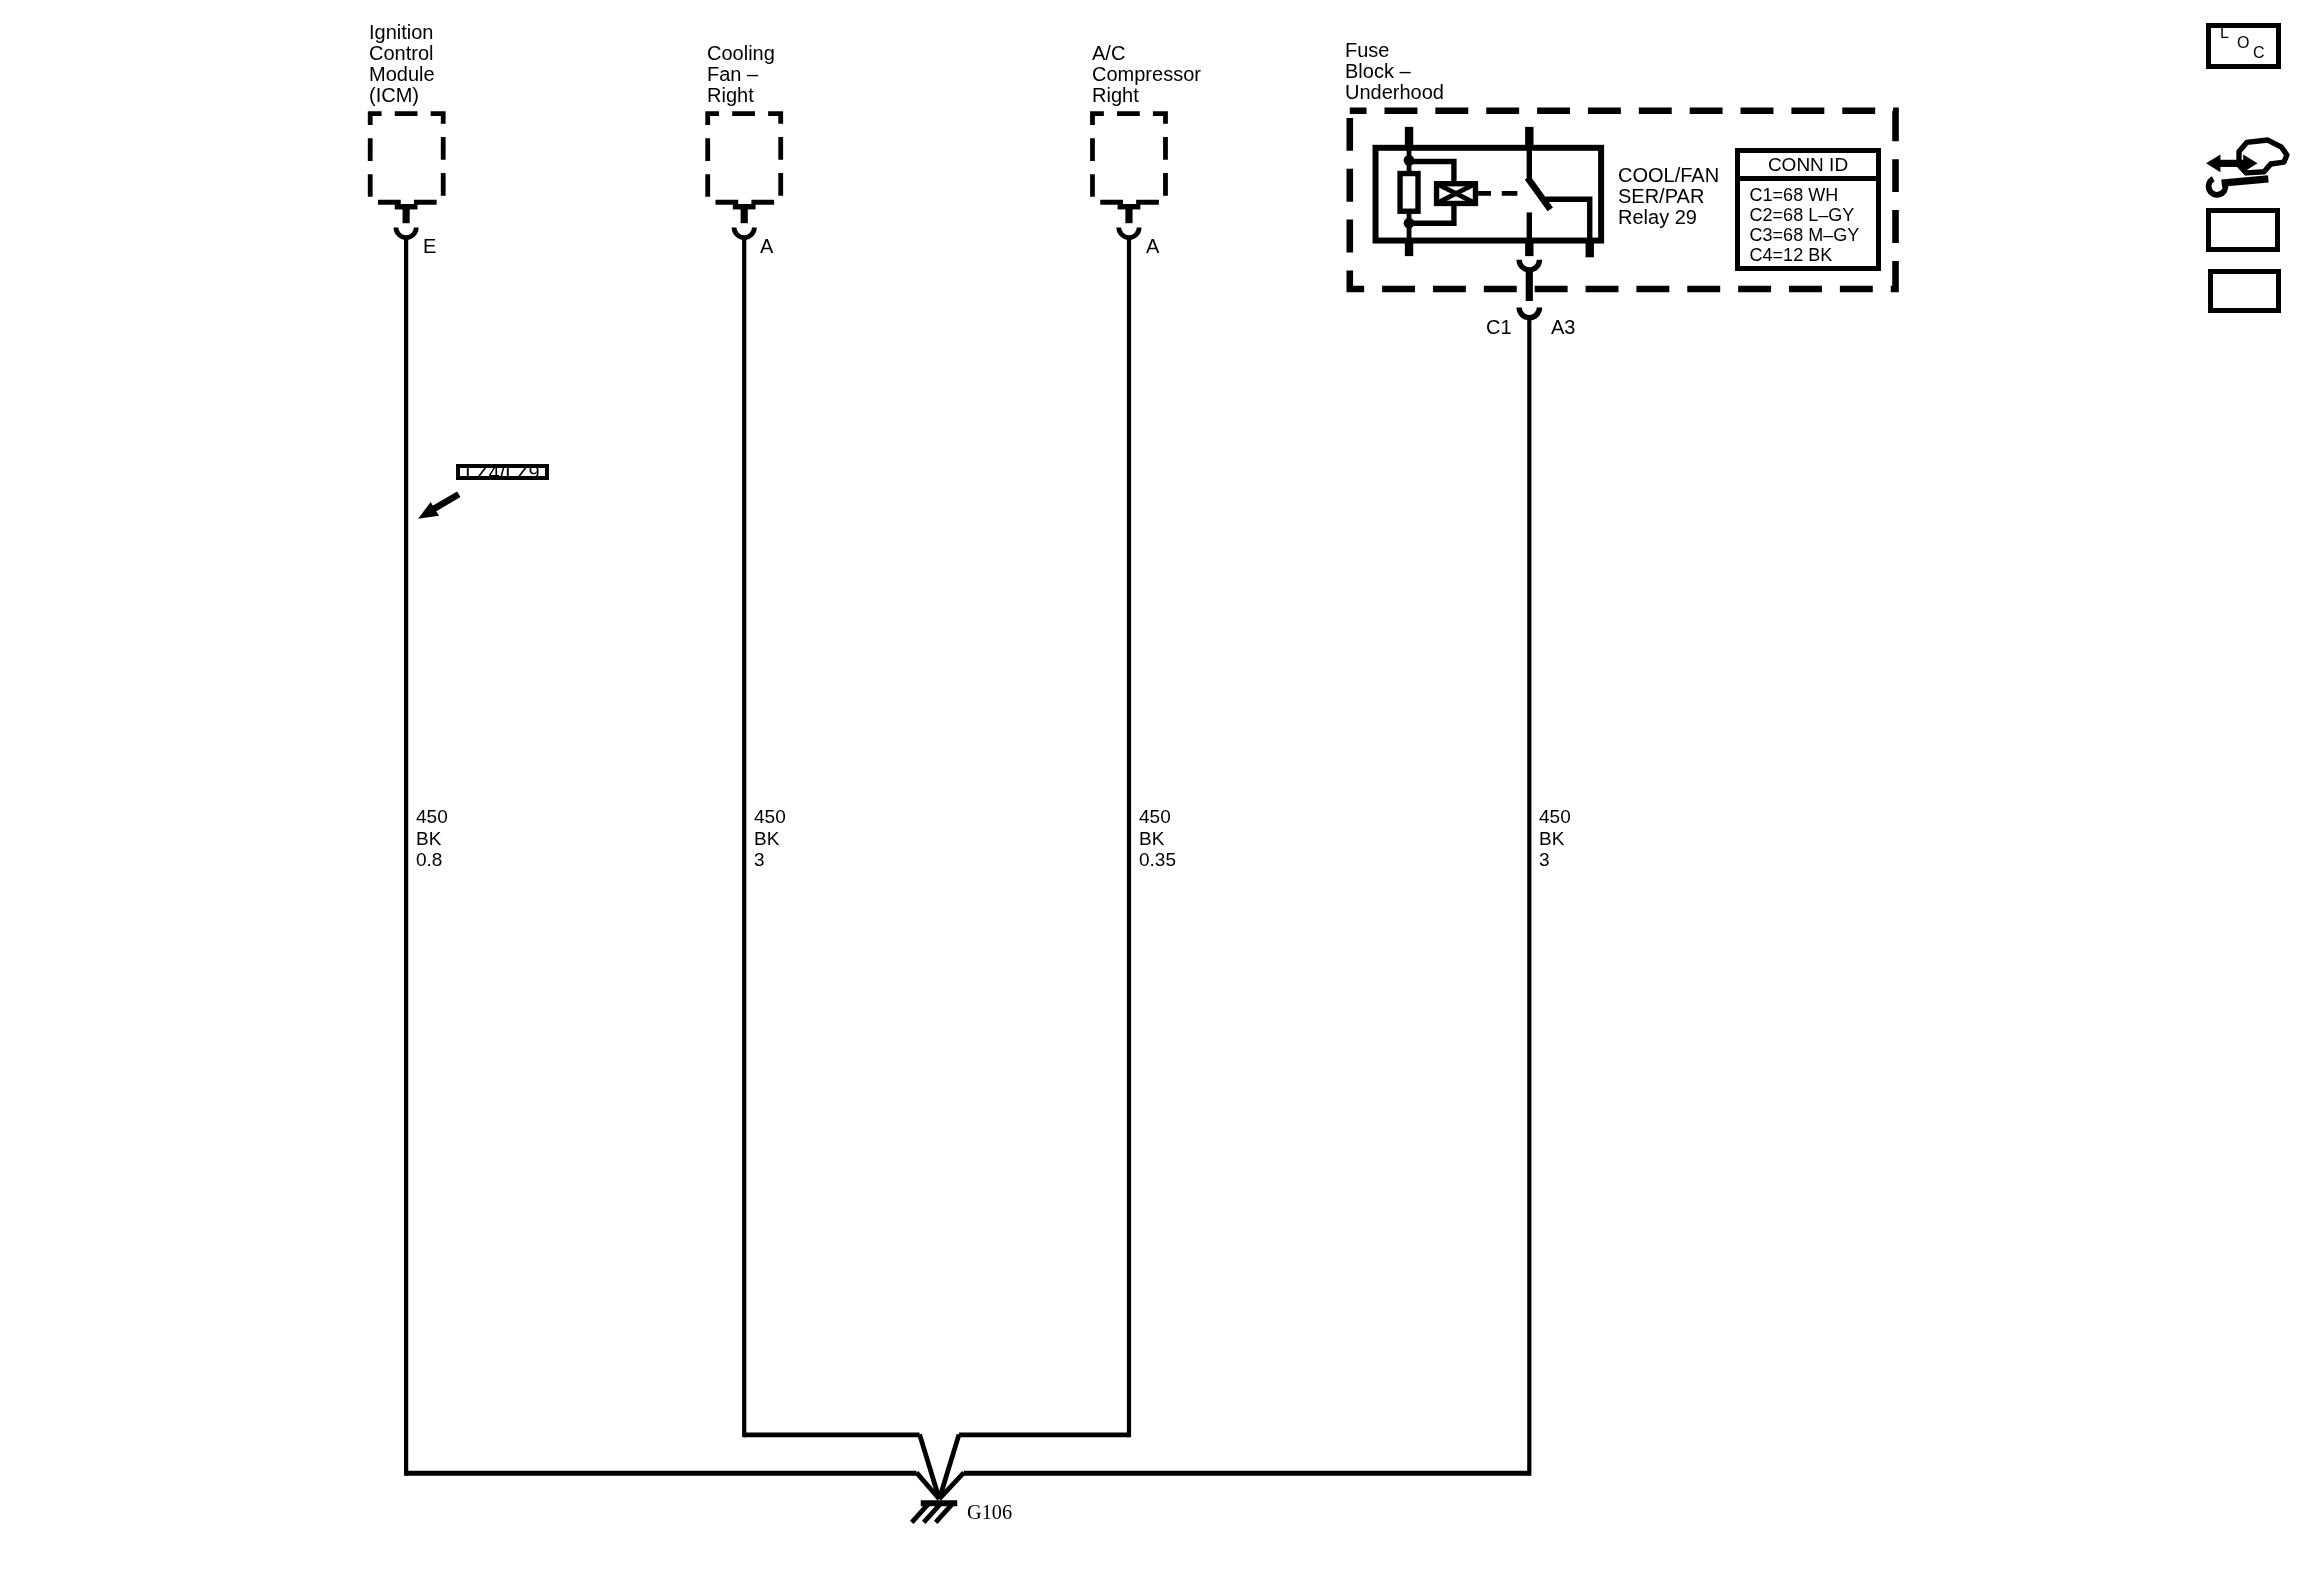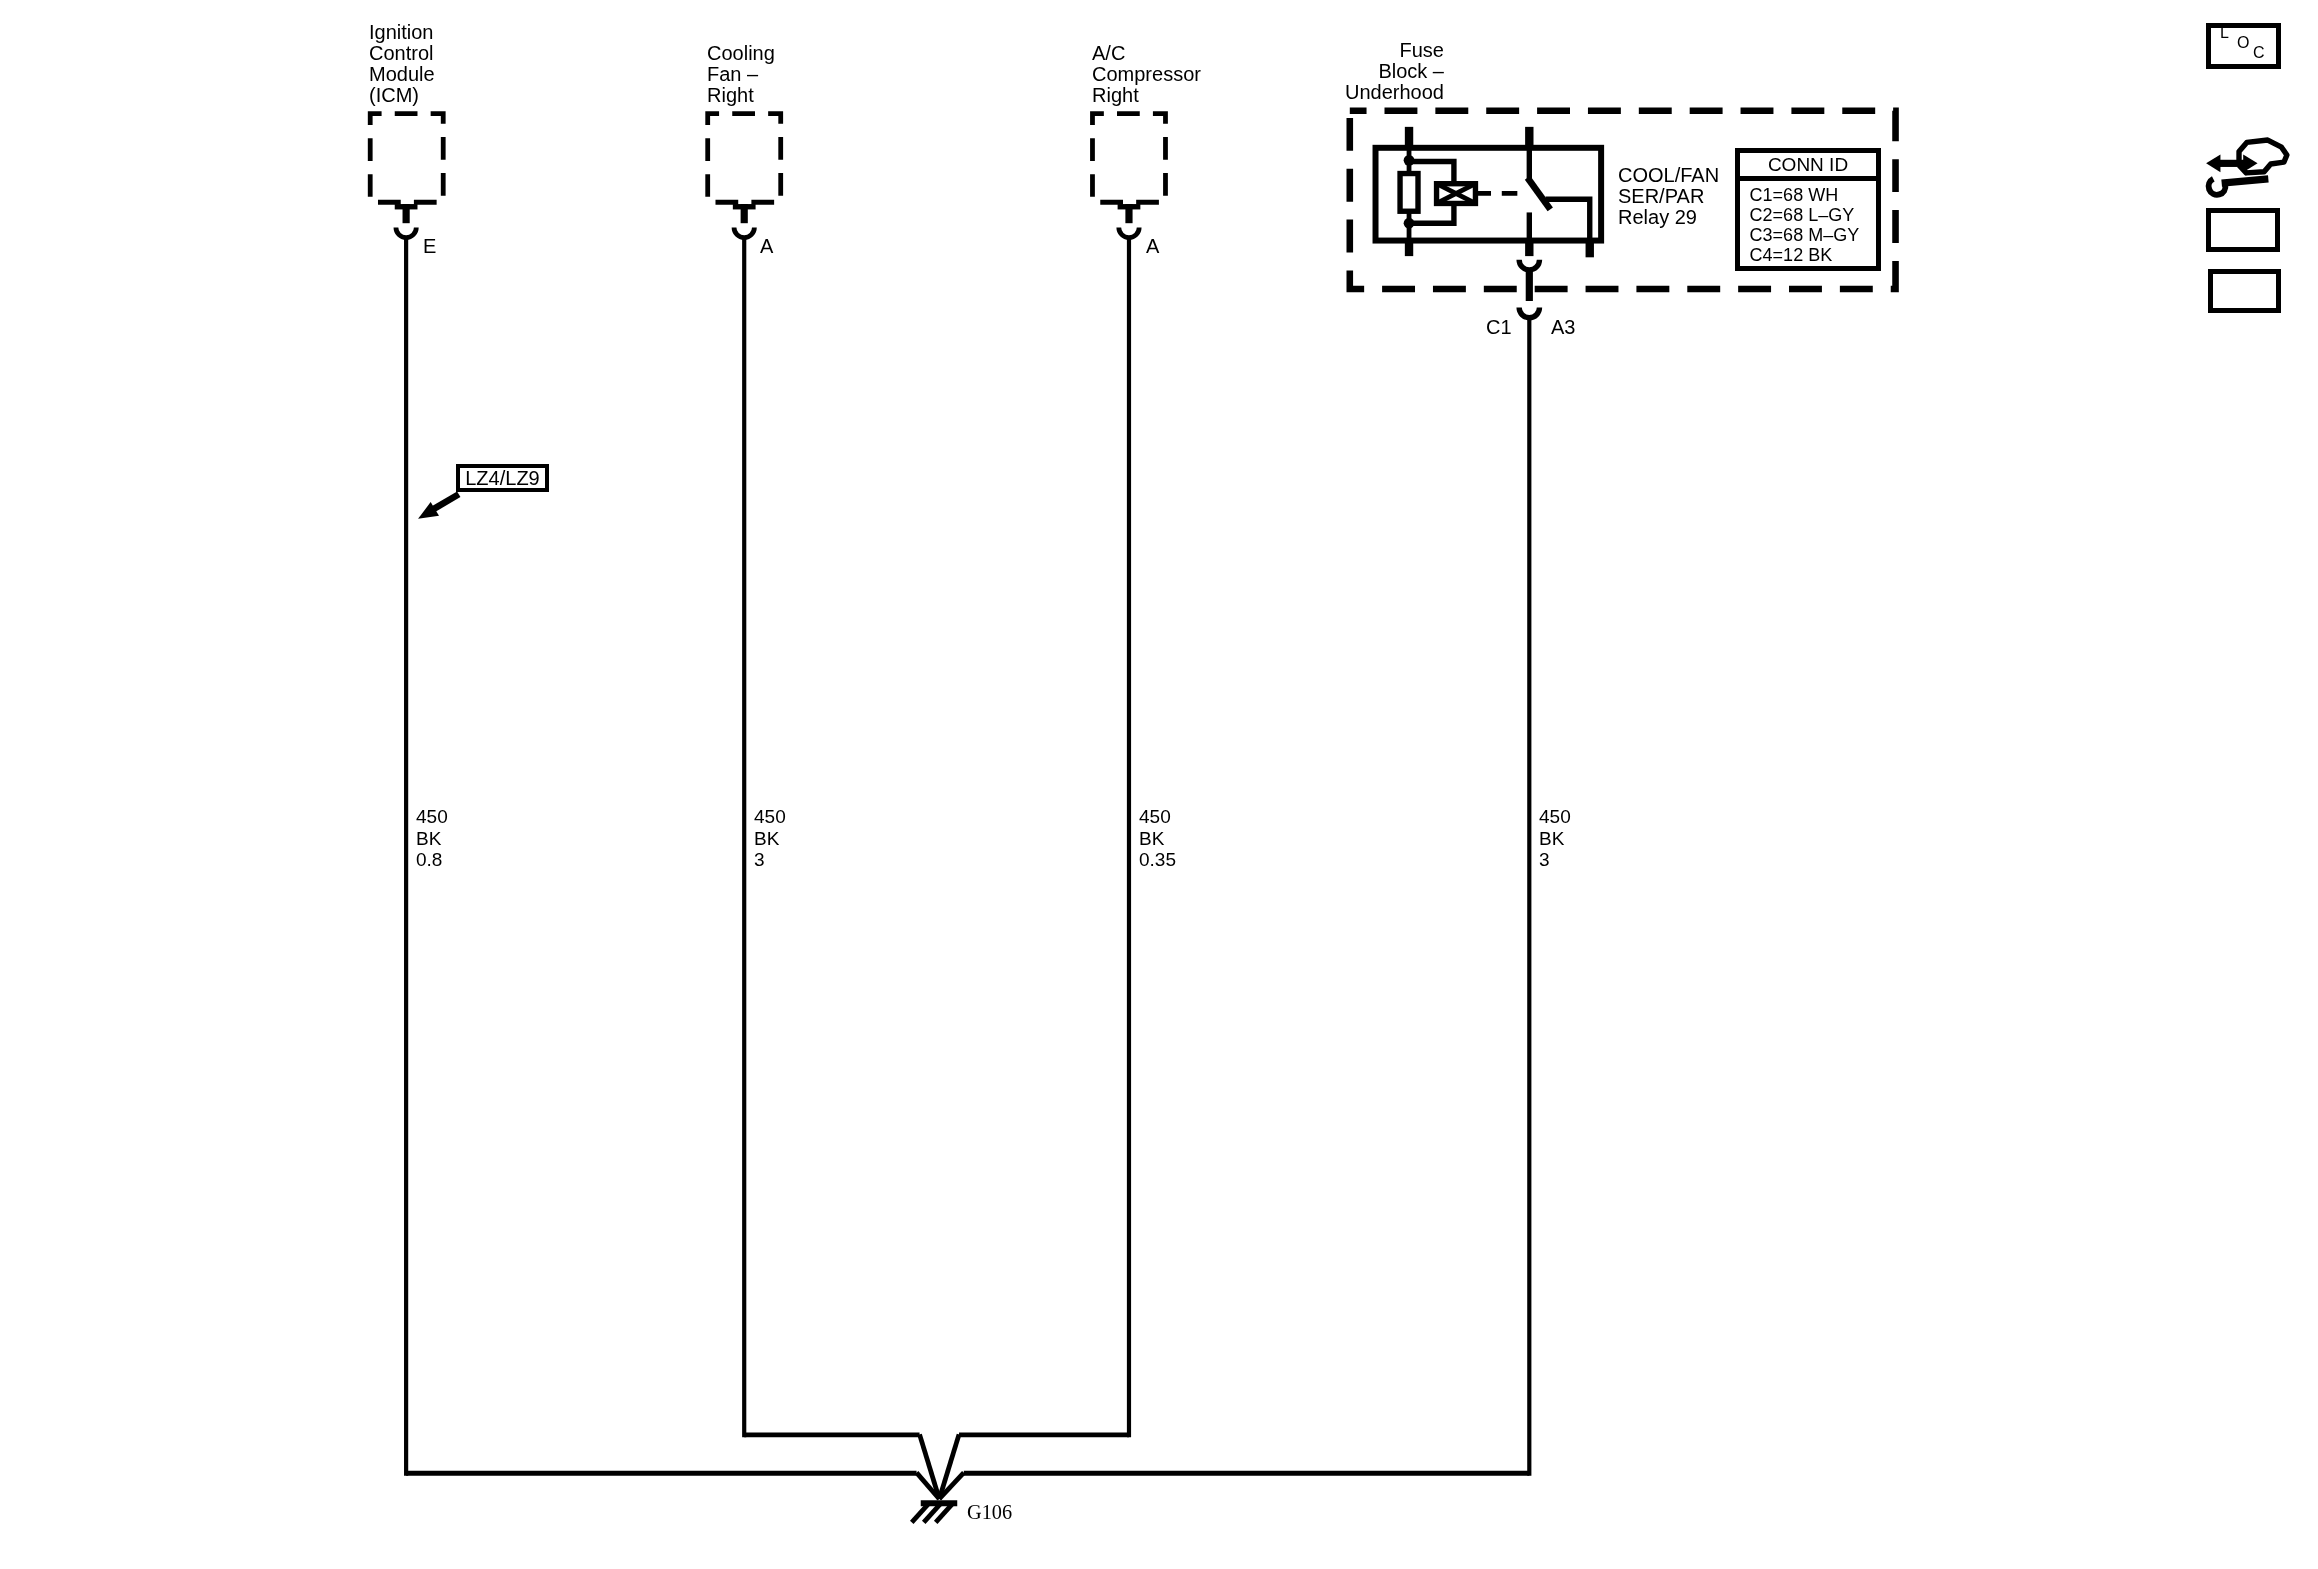--- a/index.html
+++ b/index.html
@@ -13,21 +13,21 @@
   }
   .stage svg{ position:absolute; left:0; top:0; }
   .lbl{
     position:absolute; white-space:pre-line;
     font-size:20px; line-height:21px; letter-spacing:0;
   }
   .wire-lbl{ font-size:19px; line-height:21.5px; }
   .pin-lbl{ font-size:20px; line-height:20px; }
   .ground-lbl{ font-size:20.3px; line-height:20.3px; }
   .callout-box{
-    position:absolute; left:456px; top:464px; width:93px; height:28px;
+    position:absolute; left:456px; top:464px; width:93px; height:16px;
     border:4.8px solid var(--ink); box-sizing:border-box;
     display:flex; align-items:center; justify-content:center;
     font-size:20px;
   }
   .conn-table{
     position:absolute; left:1735px; top:148px; width:146px; height:123px;
     border:5.4px solid var(--ink); box-sizing:border-box;
   }
   .conn-head{
     height:23px; border-bottom:5.4px solid var(--ink);
@@ -154,21 +154,21 @@
   <div class="lbl" style="left:369px; top:22px;">Ignition
 Control
 Module
 (ICM)</div>
   <div class="lbl" style="left:707px; top:43px;">Cooling
 Fan –
 Right</div>
   <div class="lbl" style="left:1092px; top:43px;">A/C
 Compressor
 Right</div>
-  <div class="lbl" style="left:1345px; top:40px;text-align:right;">Fuse
+  <div class="lbl" style="left:1345px; top:40px;">Fuse
 Block –
 Underhood</div>
   <div class="lbl" style="left:1618px; top:141px;margin-top:24px;">COOL/FAN
 SER/PAR
 Relay 29</div>
 
   <div class="lbl pin-lbl" style="left:423px;  top:236px;">E</div>
   <div class="lbl pin-lbl" style="left:760px; top:236px;">A</div>
   <div class="lbl pin-lbl" style="left:1146px; top:236px;">A</div>
   <div class="lbl pin-lbl" style="left:1486px; top:317px;text-align:center;">C1</div>

